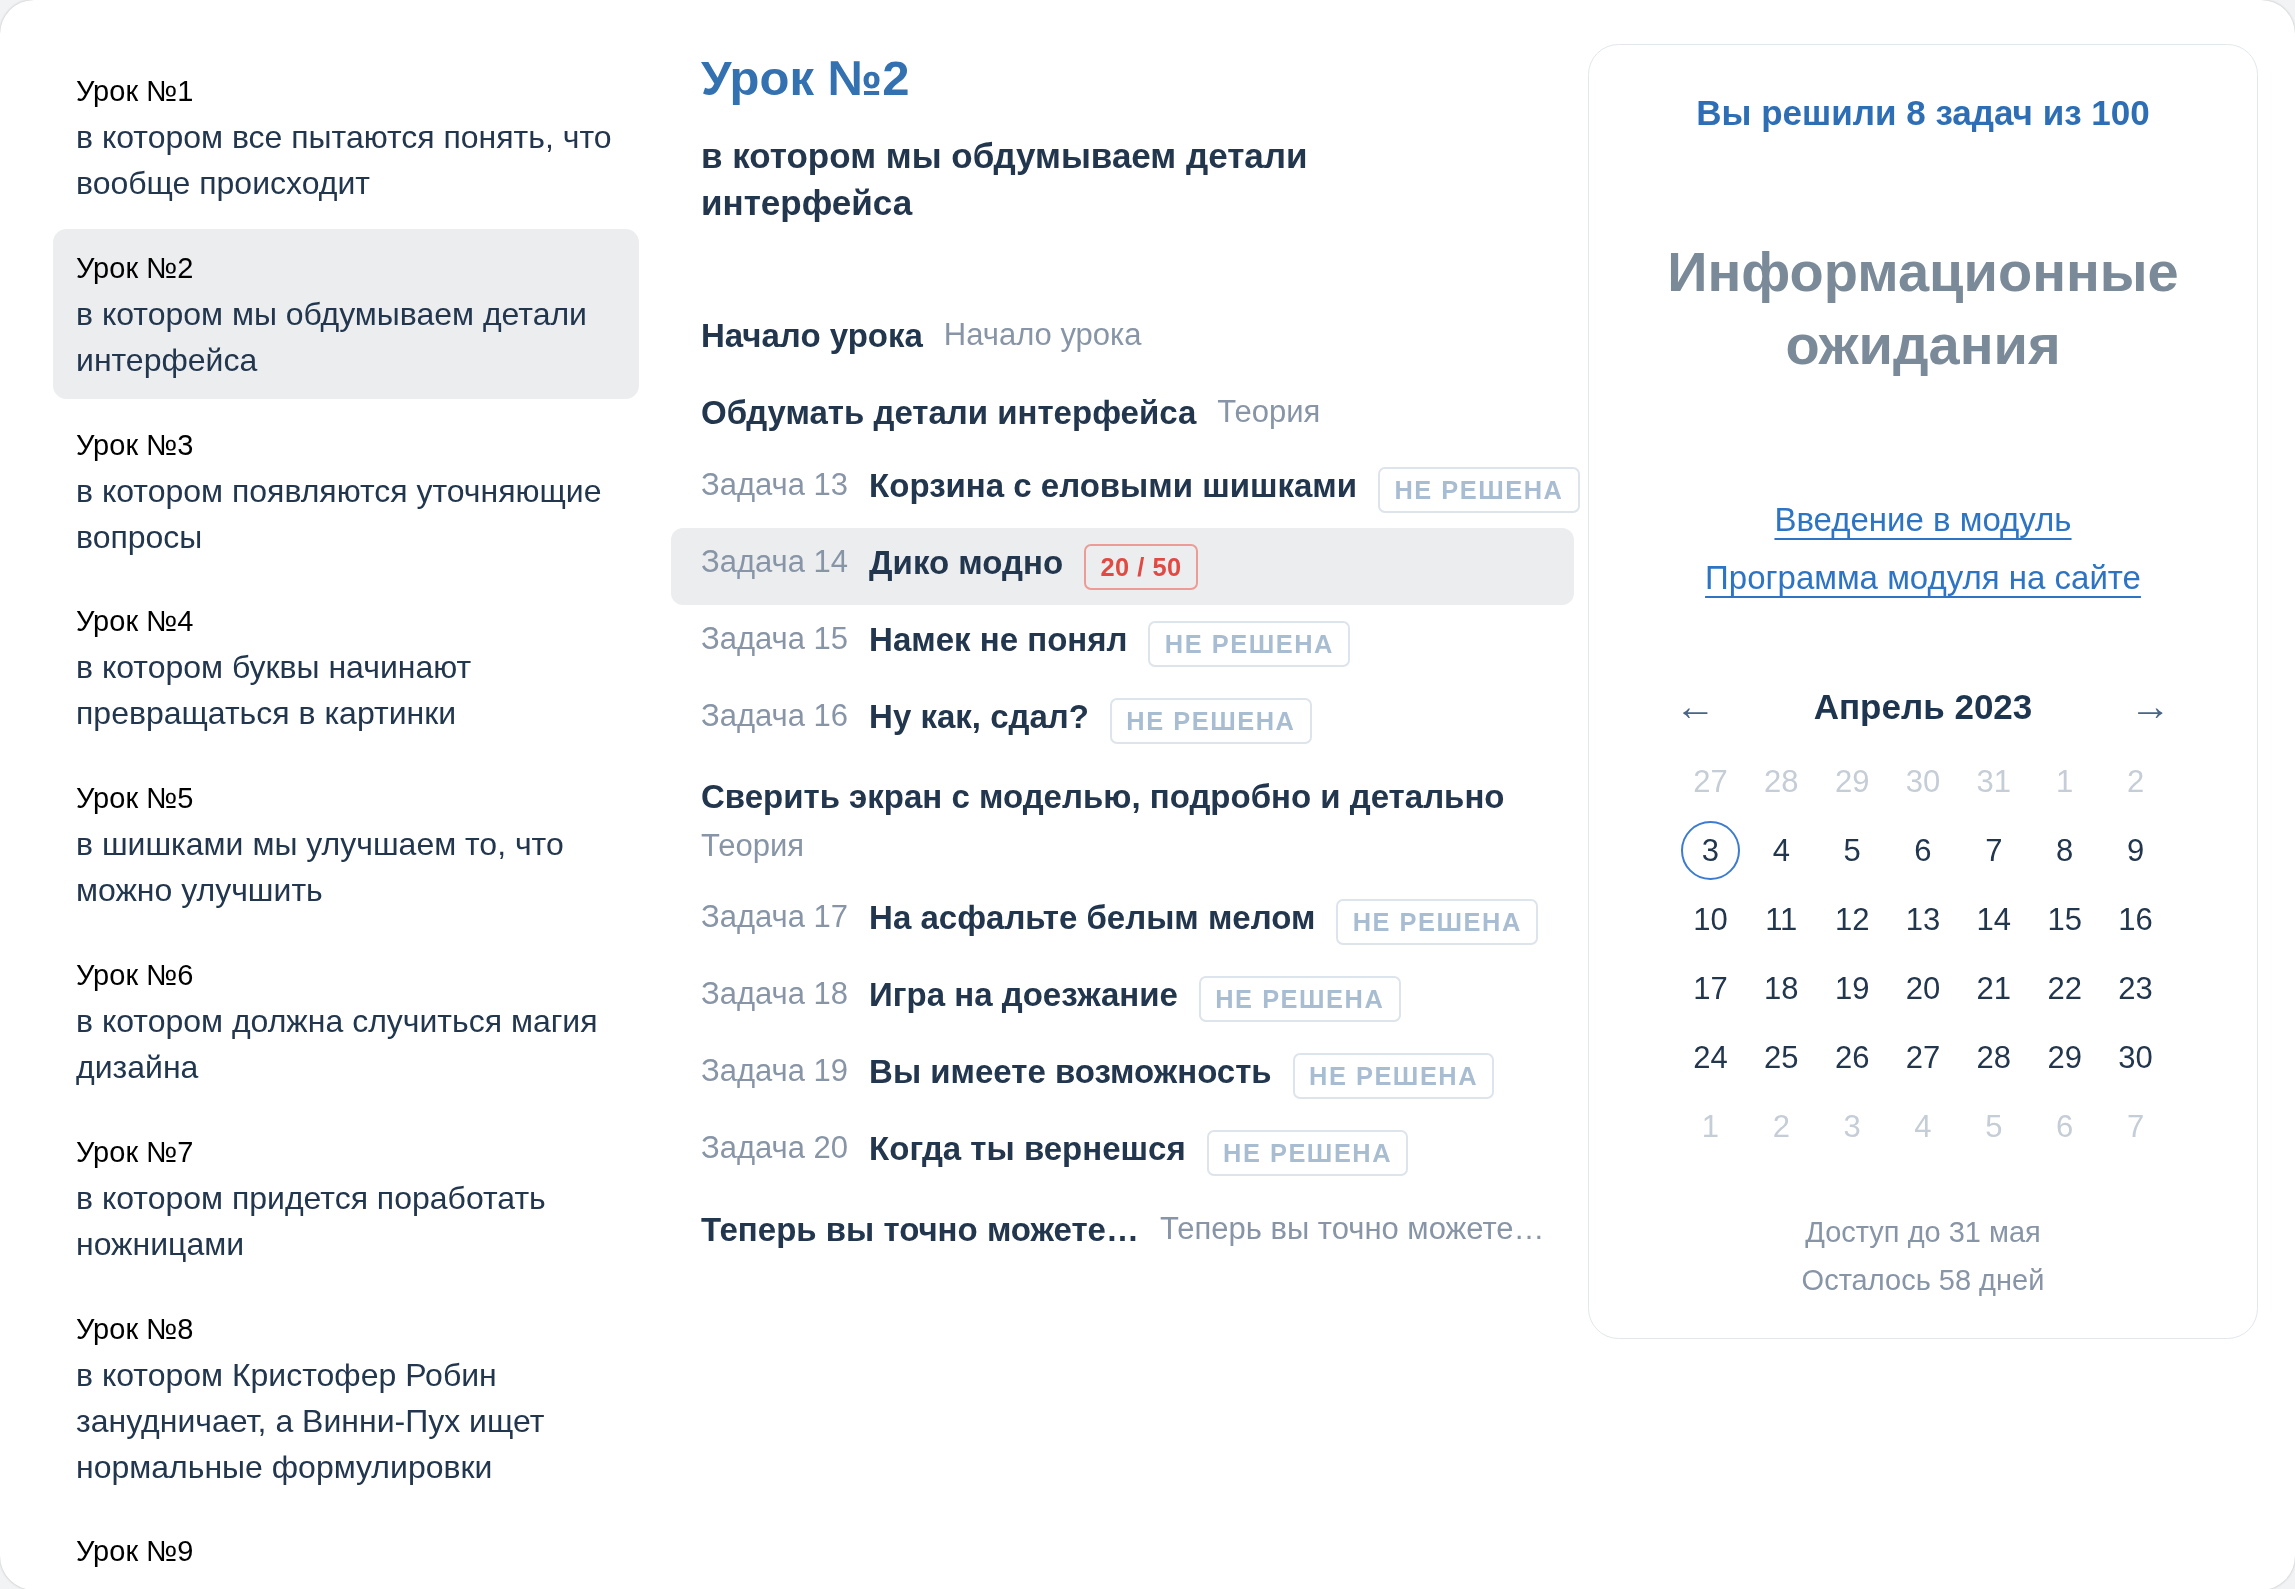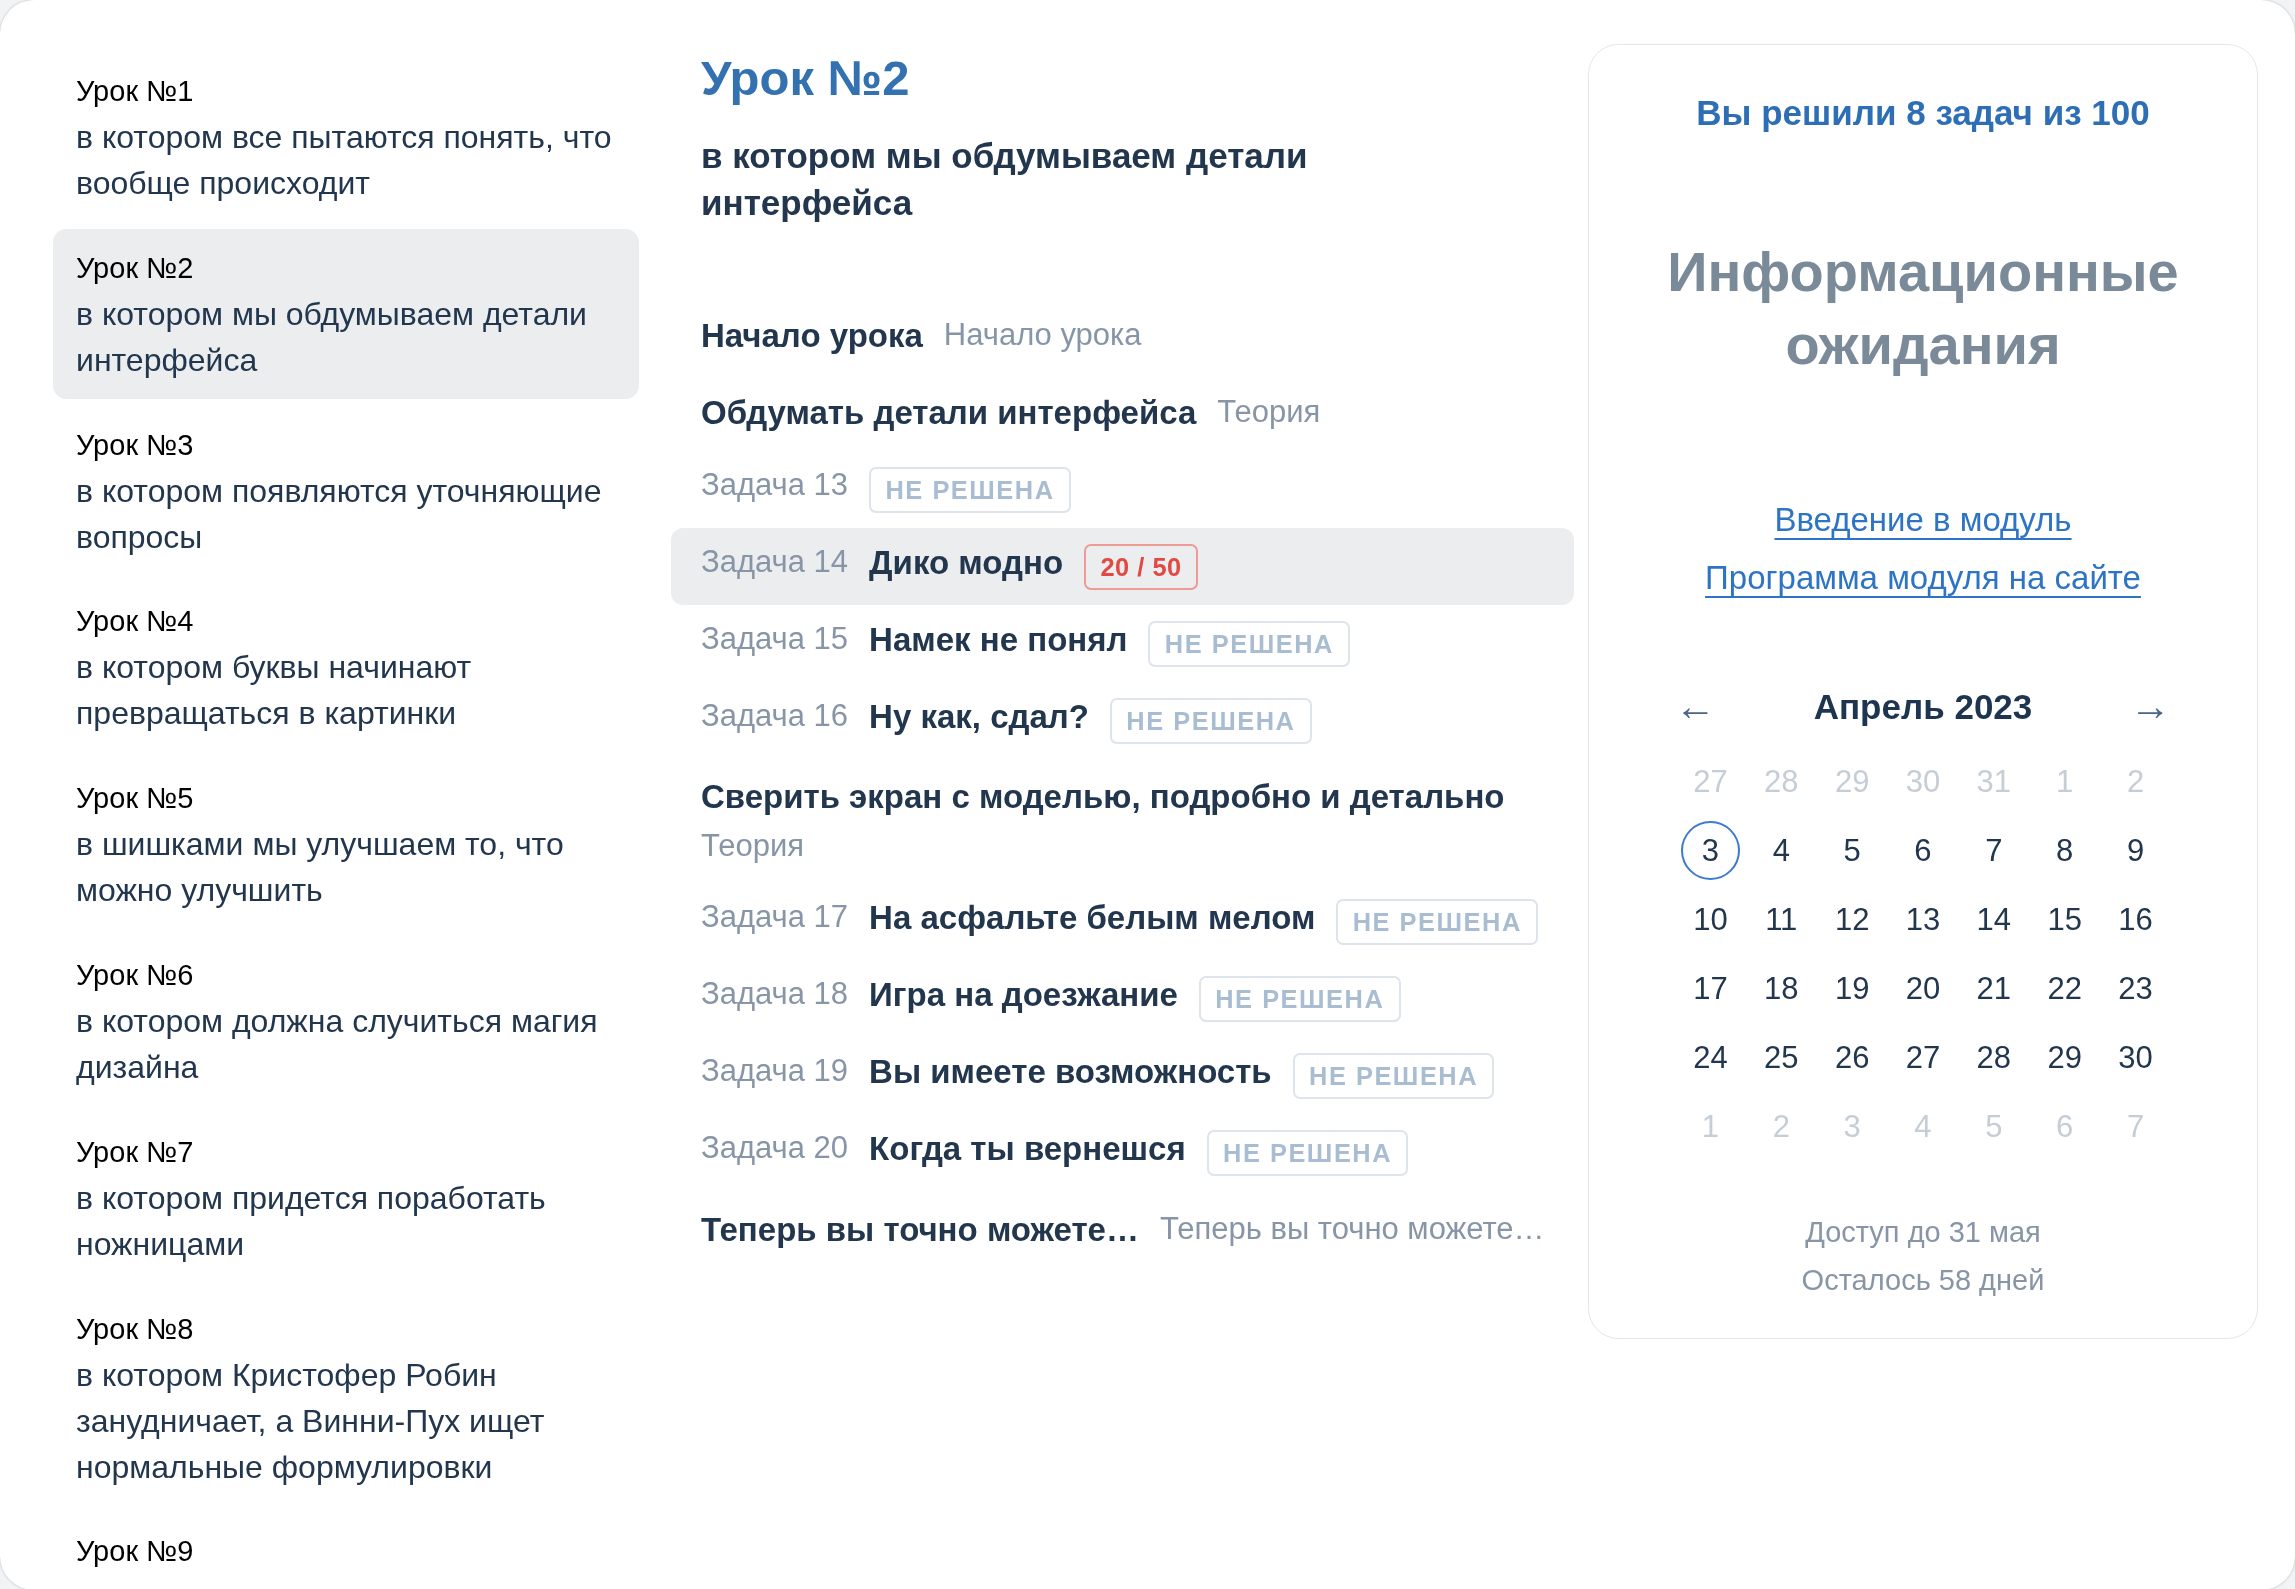--- a/index.html
+++ b/index.html
@@ -137,20 +137,21 @@
         </div>
         <div class="row">
           <div class="row-line">
             <span class="row-title">Обдумать детали интерфейса</span>
             <span class="row-meta">Теория</span>
           </div>
         </div>
         <div class="row">
           <div class="row-line">
             <span class="row-prefix">Задача 13</span>
+            <span class="row-title">Корзина с еловыми шишками</span>
             <span class="badge">НЕ РЕШЕНА</span>
           </div>
         </div>
         <div class="row highlight">
           <div class="row-line">
             <span class="row-prefix">Задача 14</span>
             <span class="row-title">Дико модно</span>
             <span class="badge red">20 / 50</span>
           </div>
         </div>

